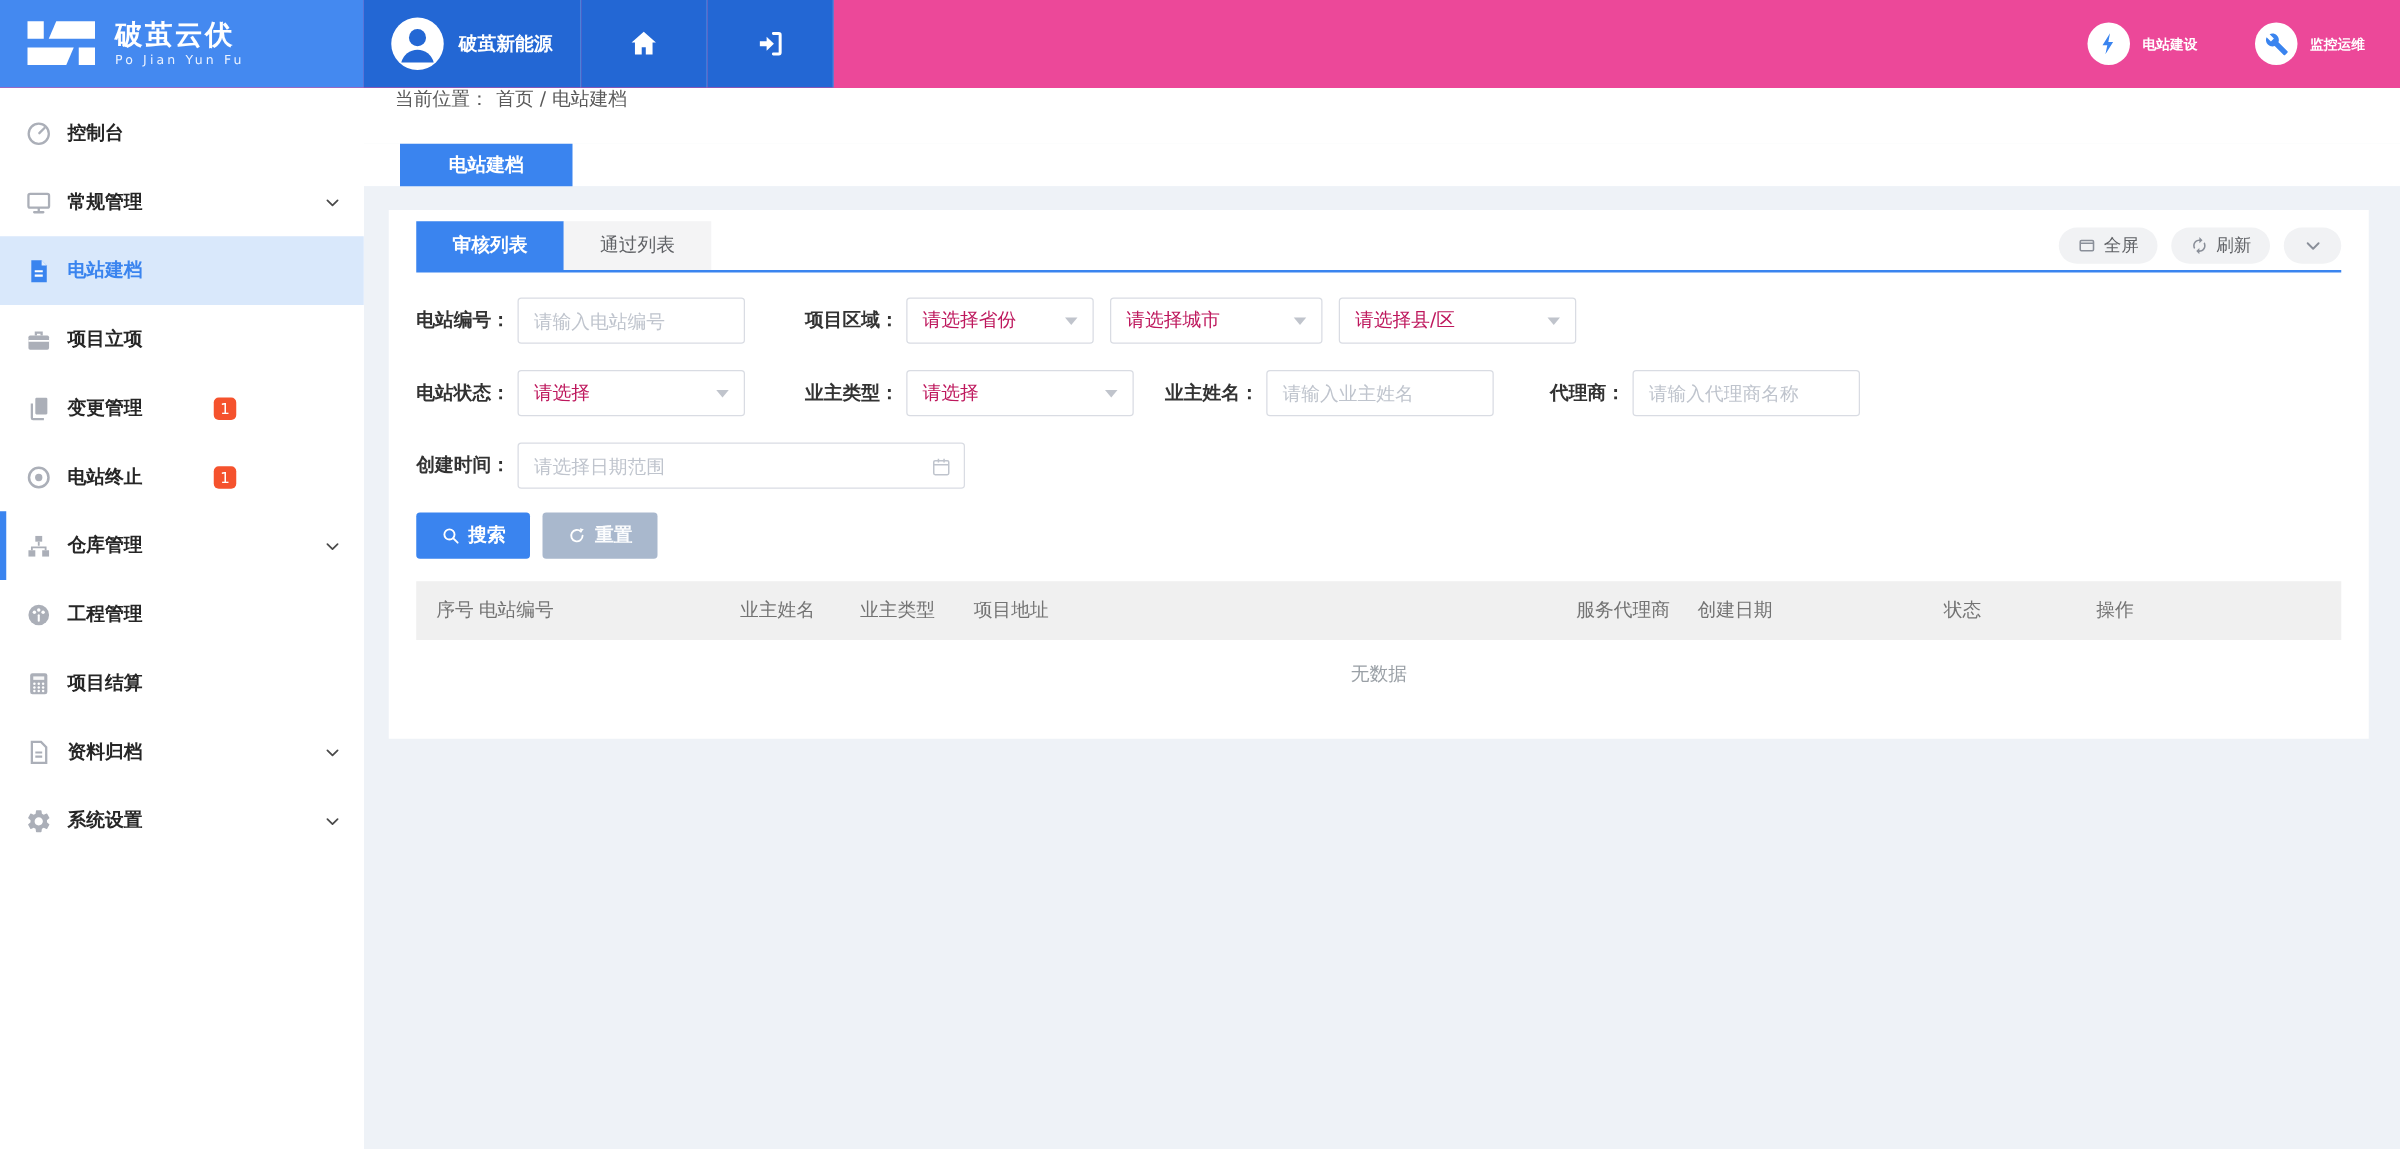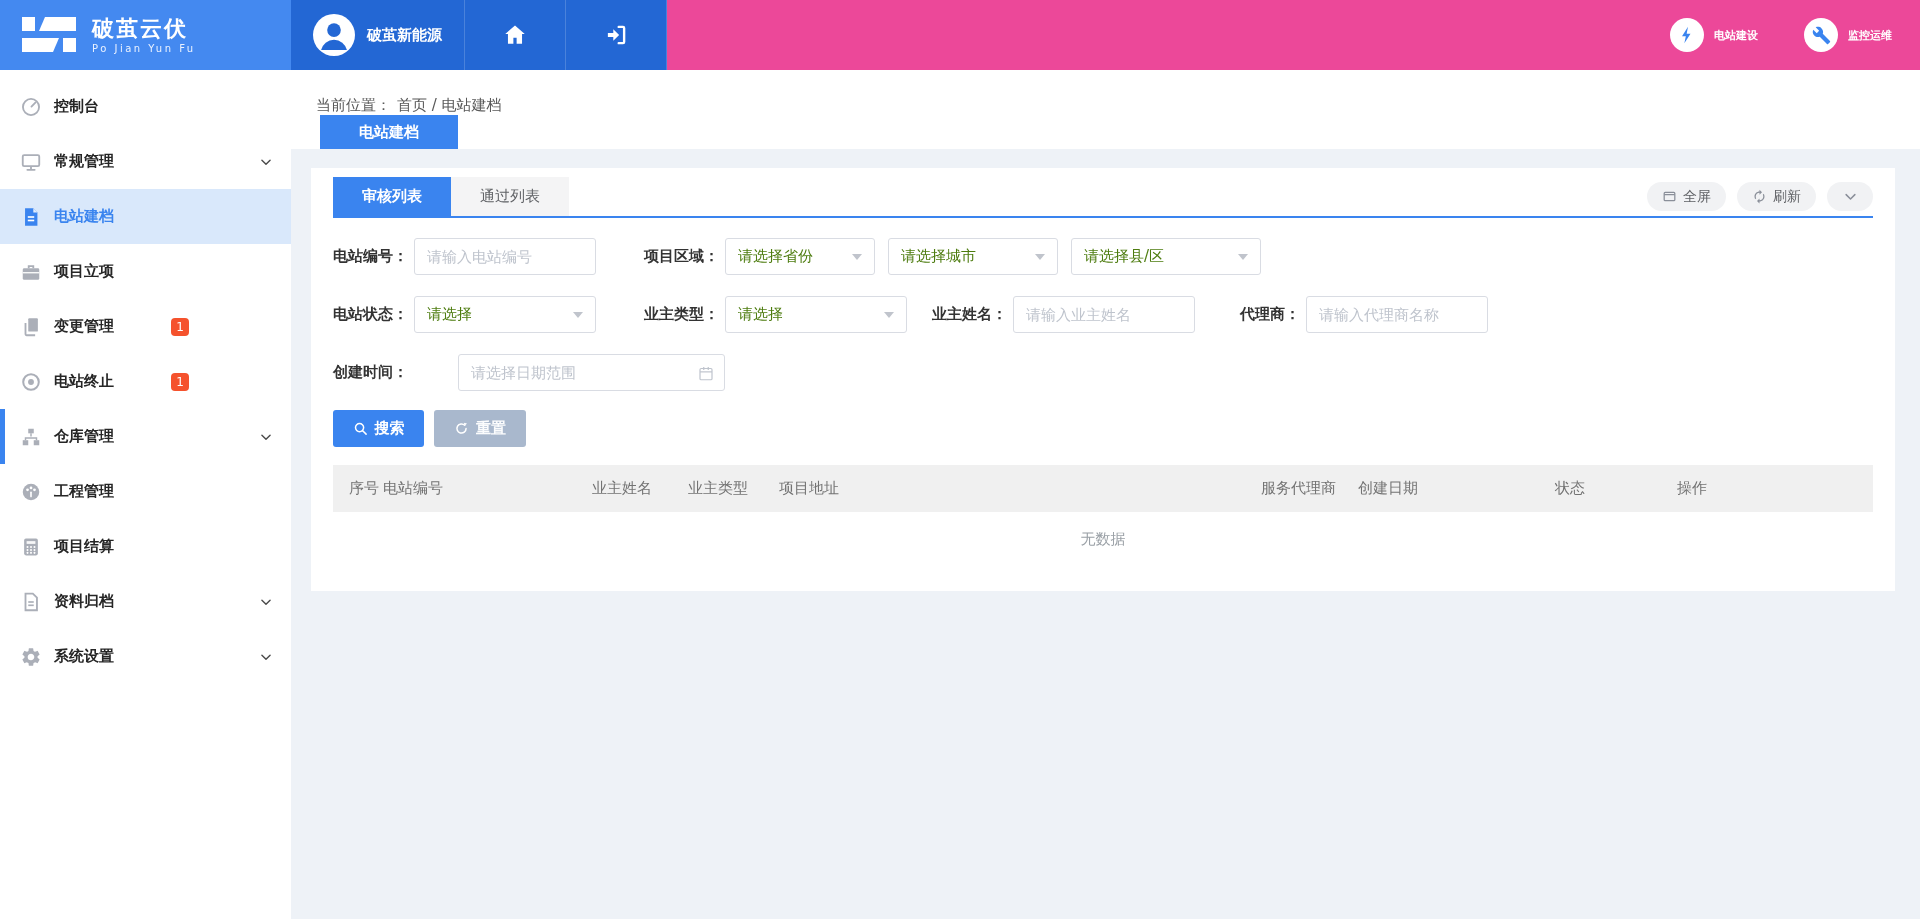--- a/index.html
+++ b/index.html
@@ -36,21 +36,21 @@
   .side-item.active { background:#D9E8FB; }
   .side-item.active .sicon { color:#3A84EF; }
   .side-item.active .slabel { color:#3A84EF; }
   .side-item.indicator::before { content:""; position:absolute; left:0; top:0; bottom:0; width:5px; background:#3A84EF; }
   .badge { position:absolute; left:171px; top:50%; transform:translateY(-50%); min-width:18px; height:18px;
     background:#F5522D; color:#fff; font-size:12px; line-height:18px; text-align:center; border-radius:4px; padding:0 3px; }
   .chev { position:absolute; right:18px; top:50%; transform:translateY(-50%); width:14px; height:14px; color:#4a4a4a; display:flex; }
 
   
   .main { margin-left:291px; padding-top:70px; width:1629px; }
-  .bc-bar { height:45px; background:#fff; display:flex; align-items:flex-end; padding-left:25px;
+  .bc-bar { height:45px; background:#fff; display:flex; align-items:flex-start; padding-left:25px;
     font-size:15px; color:#595959; font-weight:500; }
   .bc-bar .bc-path { margin-left:6px; cursor:pointer; }
   .tabstrip { height:34px; background:#fff; padding-left:29px; display:flex; align-items:flex-end; }
   .page-tab { width:138px; height:34px; background:#3A84EF; color:#fff; font-size:15px; font-weight:700;
     display:flex; align-items:center; justify-content:center; cursor:pointer; }
   .content { background:#EEF2F7; height:770px; padding:19px 25px 0 20px; }
 
   
   .card { background:#fff; padding:9px 22px 24px; }
   .tabs-row { display:flex; align-items:center; height:39px; }
@@ -66,24 +66,24 @@
   .underline { height:2px; background:#3A84EF; }
 
   
   .filters { padding-top:20px; }
   .frow { display:flex; align-items:center; margin-bottom:21px; }
   .fl { font-size:15px; color:#333; font-weight:600; margin-right:6px; white-space:nowrap; }
   .ml48 { margin-left:48px; } .ml25 { margin-left:25px; } .ml45 { margin-left:45px; }
   .tin { height:37px; border:1px solid #D9DCE3; border-radius:3px; background:#fff; padding:0 12px;
     font-size:15px; color:#333; font-family:inherit; outline:none; }
   .tin::placeholder { color:#BFC4CD; }
-  .w182 { width:182px; } .w319 { width:267px;margin-left:44px; }
+  .w182 { width:182px; } .w319 { width:358px; }
   .sel { height:37px; border:1px solid #D9DCE3; border-radius:3px; background:#fff; padding:0 12px;
     display:flex; align-items:center; cursor:pointer; }
-  .sel .ph { font-size:15px; color:#4d7c0f; }
+  .sel .ph { font-size:15px; color:#be185d; }
   .sel .caret { margin-left:auto; width:0; height:0; border-left:5px solid transparent;
     border-right:5px solid transparent; border-top:6px solid #C0C4CC; }
   .sel.s1 { width:150px; margin-left:0; } .sel.s2 { width:170px; } .sel.s3 { width:190px; } .sel.s4 { width:200px; }
   .sel.gap { margin-left:13px; }
   .date-wrap { position:relative; display:flex; align-items:center; }
   .date-wrap .cal { position:absolute; right:10px; width:18px; height:18px; color:#BFC4CD; display:flex; pointer-events:none; }
 
   
   .btns { display:flex; gap:10px; margin-top:-2px; }
   .btn { height:37px; border:none; border-radius:3px; font-size:15px; font-family:inherit;

